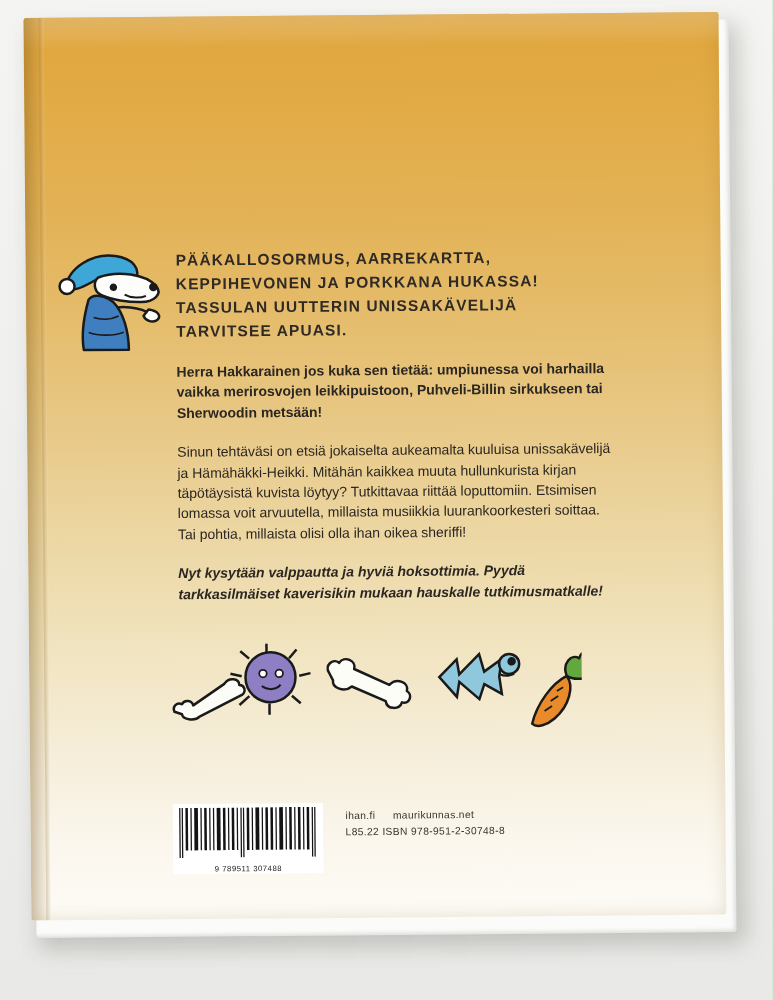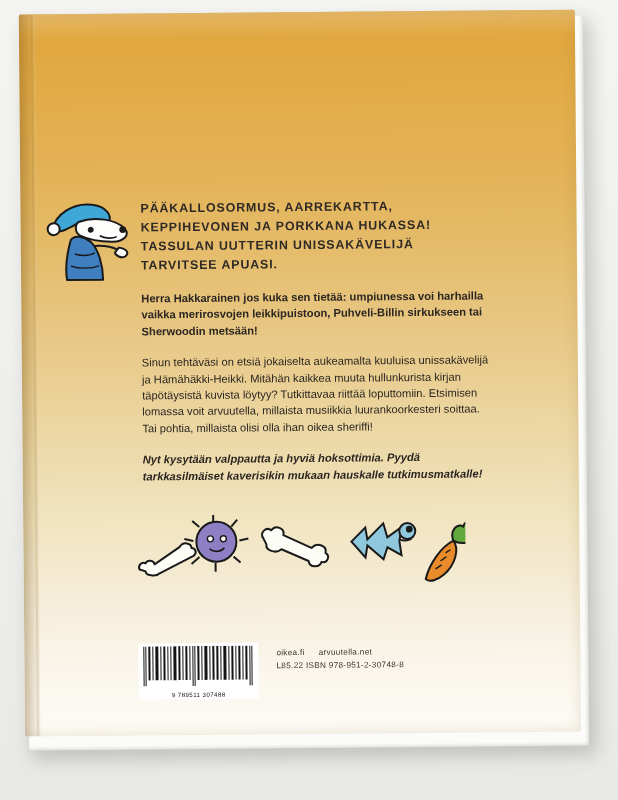--- a/index.html
+++ b/index.html
@@ -319,21 +319,21 @@
             <rect x="103" y="0" width="2" height="34"></rect>
             <rect x="107" y="0" width="1" height="40"></rect>
             <rect x="109" y="0" width="1" height="40"></rect>
           </g>
         </svg>
         <div class="barcode-num">9  789511  307488</div>
       </div>
 
       <div class="imprint">
         <div class="line1">
-          <span>oikea.fi</span><span class="gap"></span><span>arvuutella.net</span>
+          <span>ihan.fi</span><span class="gap"></span><span>maurikunnas.net</span>
         </div>
         <div class="line2">
           <span>L85.22</span>
           <span>ISBN</span>
           <span>978-951-2-30748-8</span>
         </div>
       </div>
 
     </div>
   </div>

